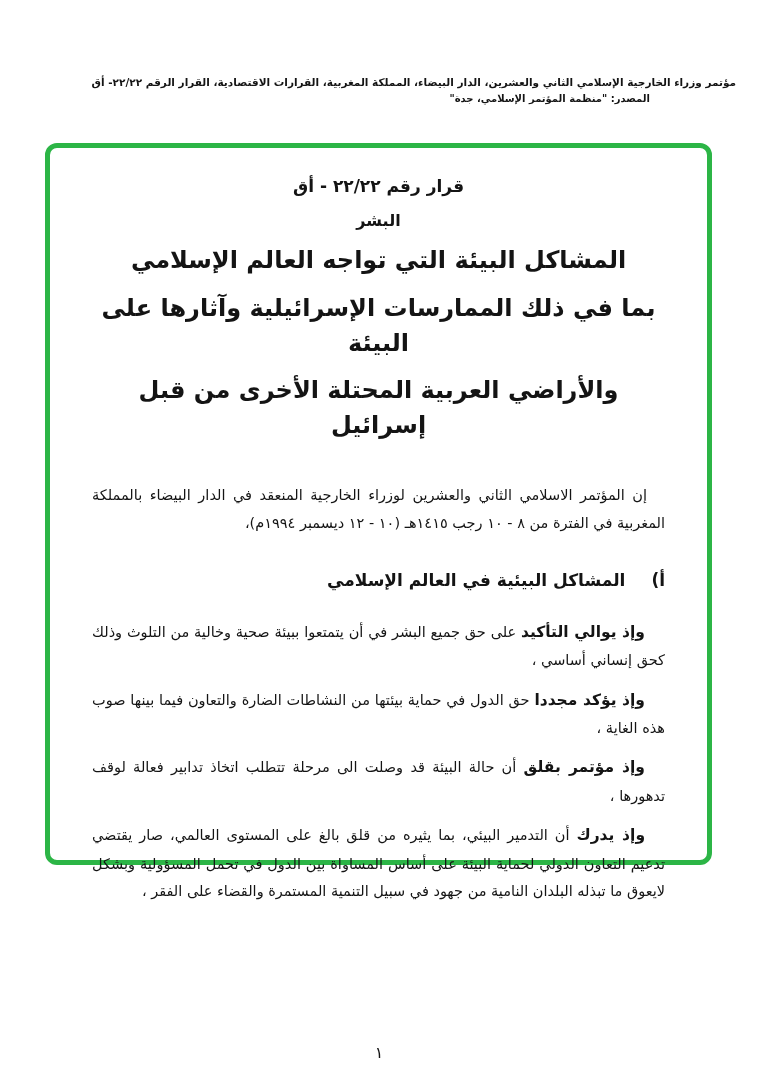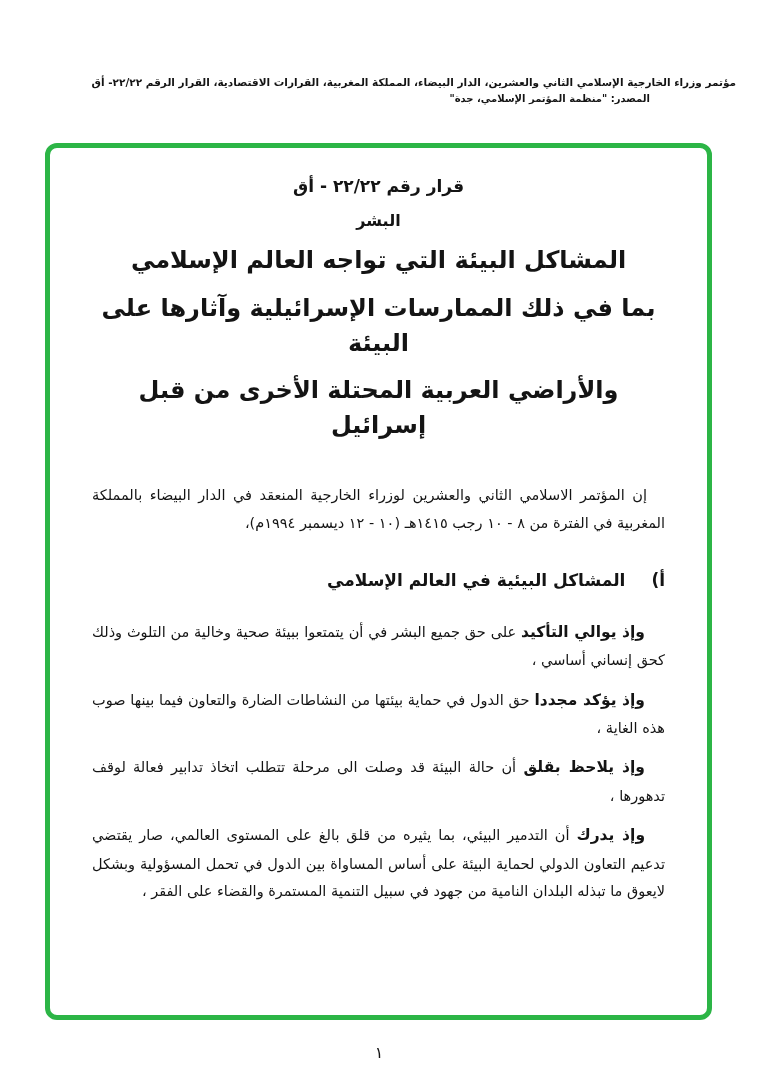--- a/index.html
+++ b/index.html
@@ -29,21 +29,21 @@
     font-size: 10px;
     font-weight: bold;
     padding-right: 86px;
     line-height: 1.6;
   }
   .doc-frame {
     position: absolute;
     top: 143px;
     left: 45px;
     width: 667px;
-    height: 877px;
+    height: 722px;
     border: 5px solid #2cb546;
     border-radius: 12px;
     padding: 26px 42px 0 42px;
   }
   .title-block { text-align: center; }
   .title-decision-number {
     font-size: 17px;
     font-weight: bold;
     letter-spacing: 2px;
     margin-top: 2px;
@@ -118,19 +118,19 @@
   <p class="intro-paragraph">إن المؤتمر الاسلامي الثاني والعشرين لوزراء الخارجية المنعقد في الدار البيضاء بالمملكة المغربية في الفترة من ٨ - ١٠ رجب ١٤١٥هـ (١٠ - ١٢ ديسمبر ١٩٩٤م)،</p>
 
   <div class="section-heading">
     <span>أ)</span>
     <span>المشاكل البيئية في العالم الإسلامي</span>
   </div>
 
   <div class="paragraphs">
     <p class="para"><span class="lead">وإذ يوالي التأكيد</span><span> على حق جميع البشر في أن يتمتعوا ببيئة صحية وخالية من التلوث وذلك كحق إنساني أساسي ،</span></p>
     <p class="para"><span class="lead">وإذ يؤكد مجددا</span><span> حق الدول في حماية بيئتها من النشاطات الضارة والتعاون فيما بينها صوب هذه الغاية ،</span></p>
-    <p class="para"><span class="lead">وإذ يلاحظ بقلق</span><span> أن حالة البيئة قد وصلت الى مرحلة تتطلب اتخاذ تدابير فعالة لوقف تدهورها ،</span></p>
+    <p class="para"><span class="lead">وإذ مؤتمر بقلق</span><span> أن حالة البيئة قد وصلت الى مرحلة تتطلب اتخاذ تدابير فعالة لوقف تدهورها ،</span></p>
     <p class="para"><span class="lead">وإذ يدرك</span><span> أن التدمير البيئي، بما يثيره من قلق بالغ على المستوى العالمي، صار يقتضي تدعيم التعاون الدولي لحماية البيئة على أساس المساواة بين الدول في تحمل المسؤولية وبشكل لايعوق ما تبذله البلدان النامية من جهود في سبيل التنمية المستمرة والقضاء على الفقر ،</span></p>
   </div>
 
 </main>
 
 <div class="page-number">١</div>
 
 </body></html>

